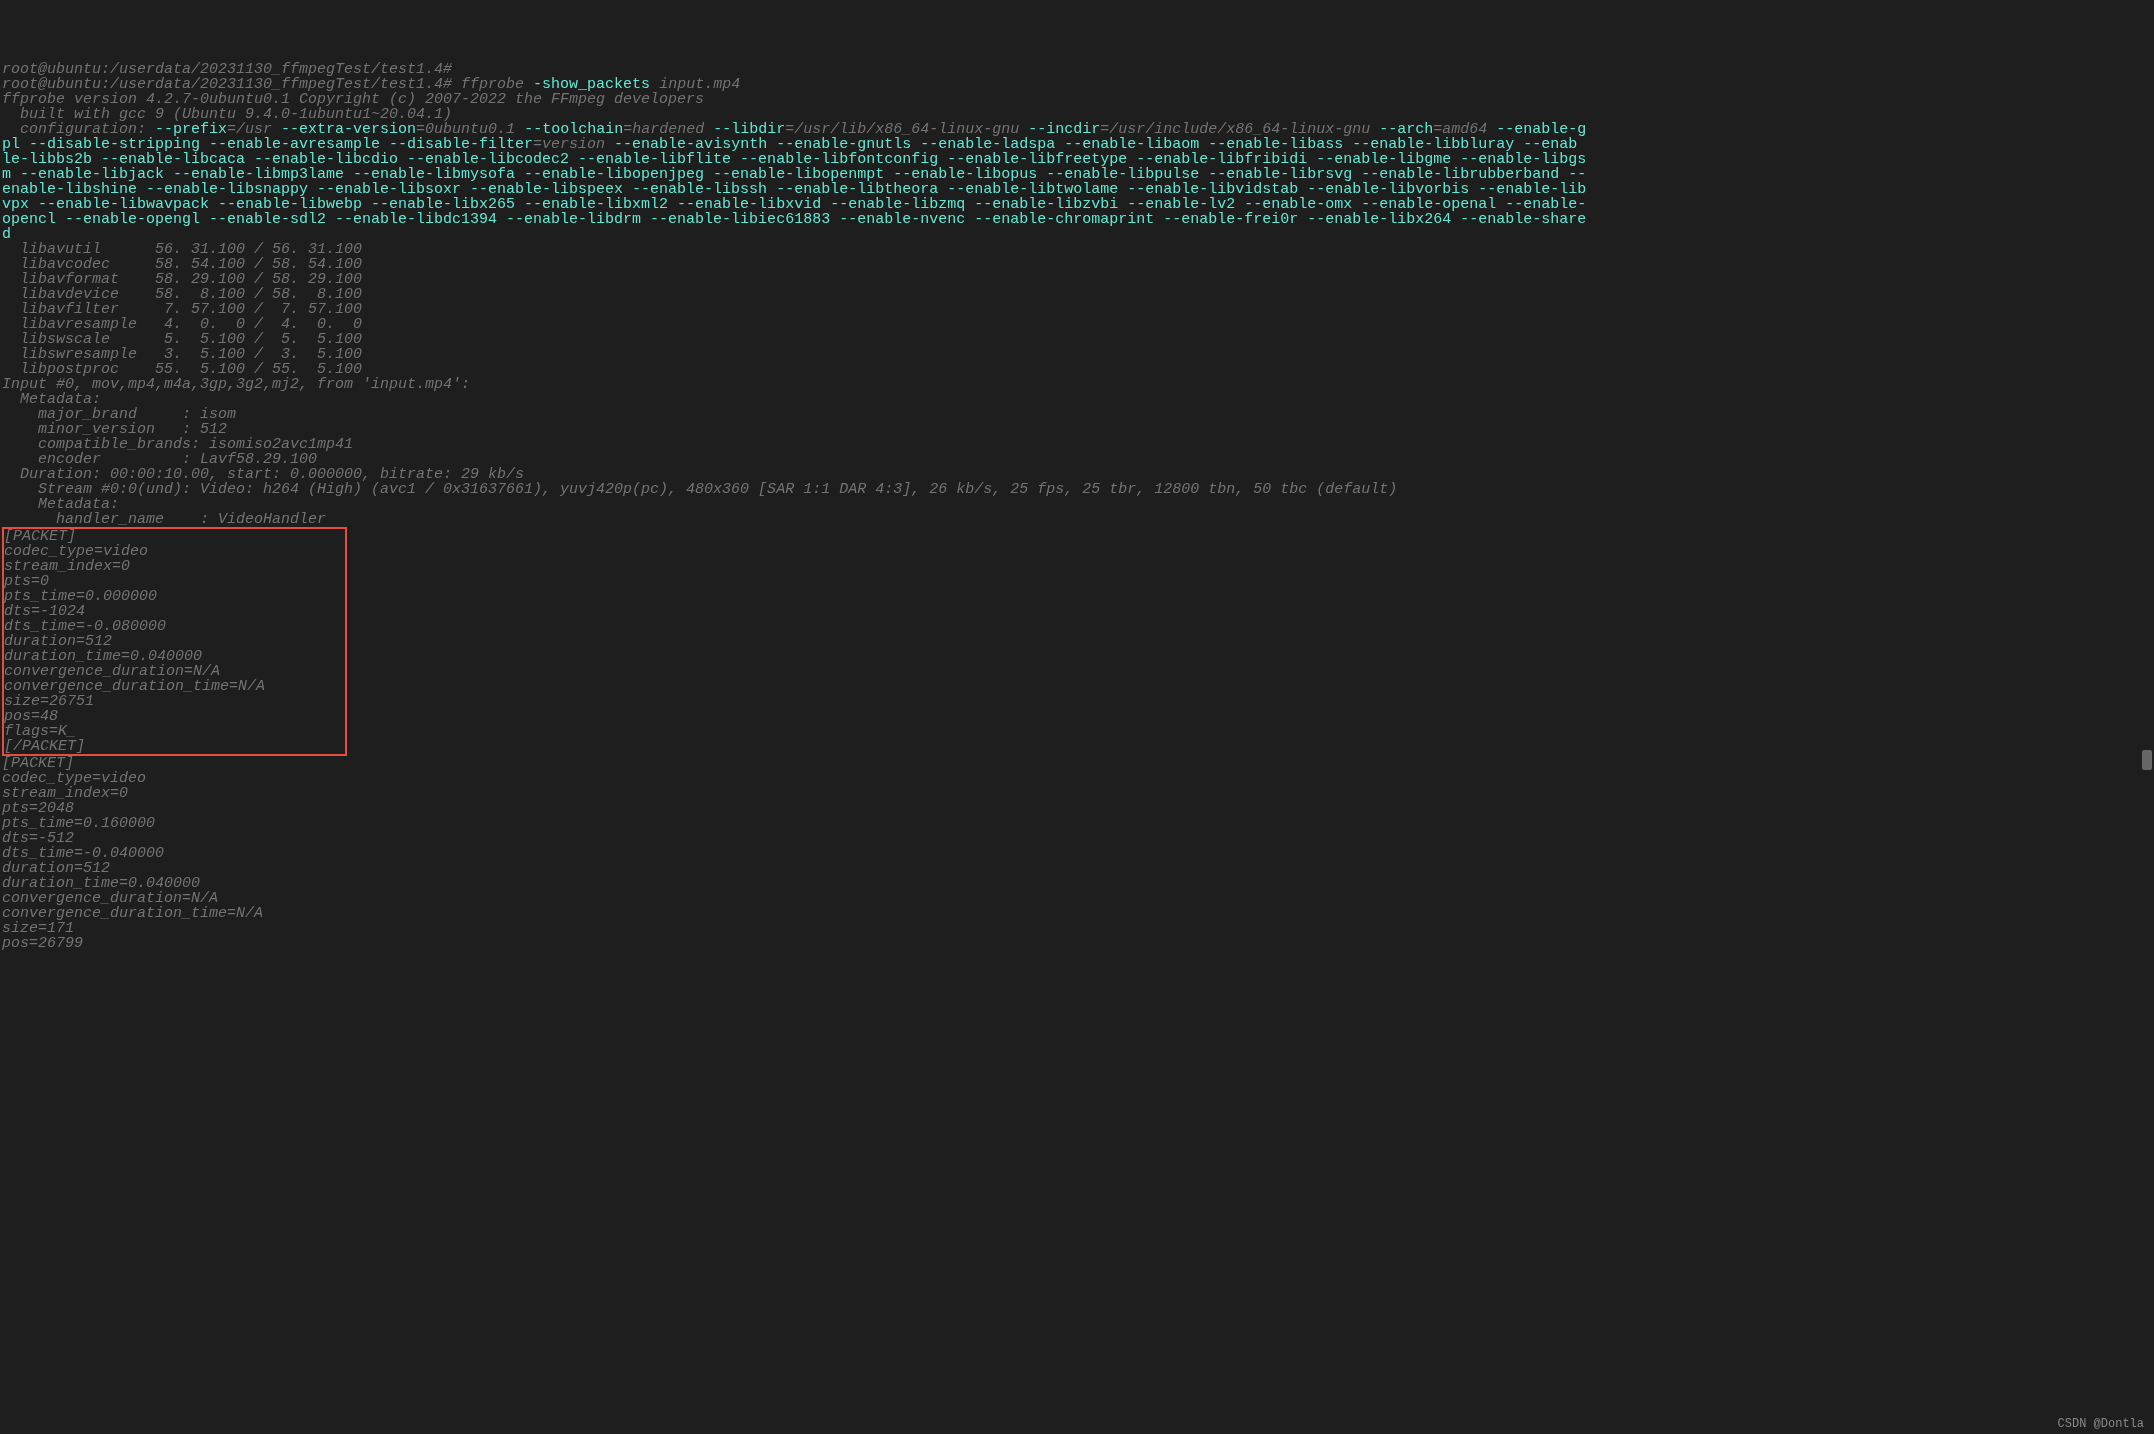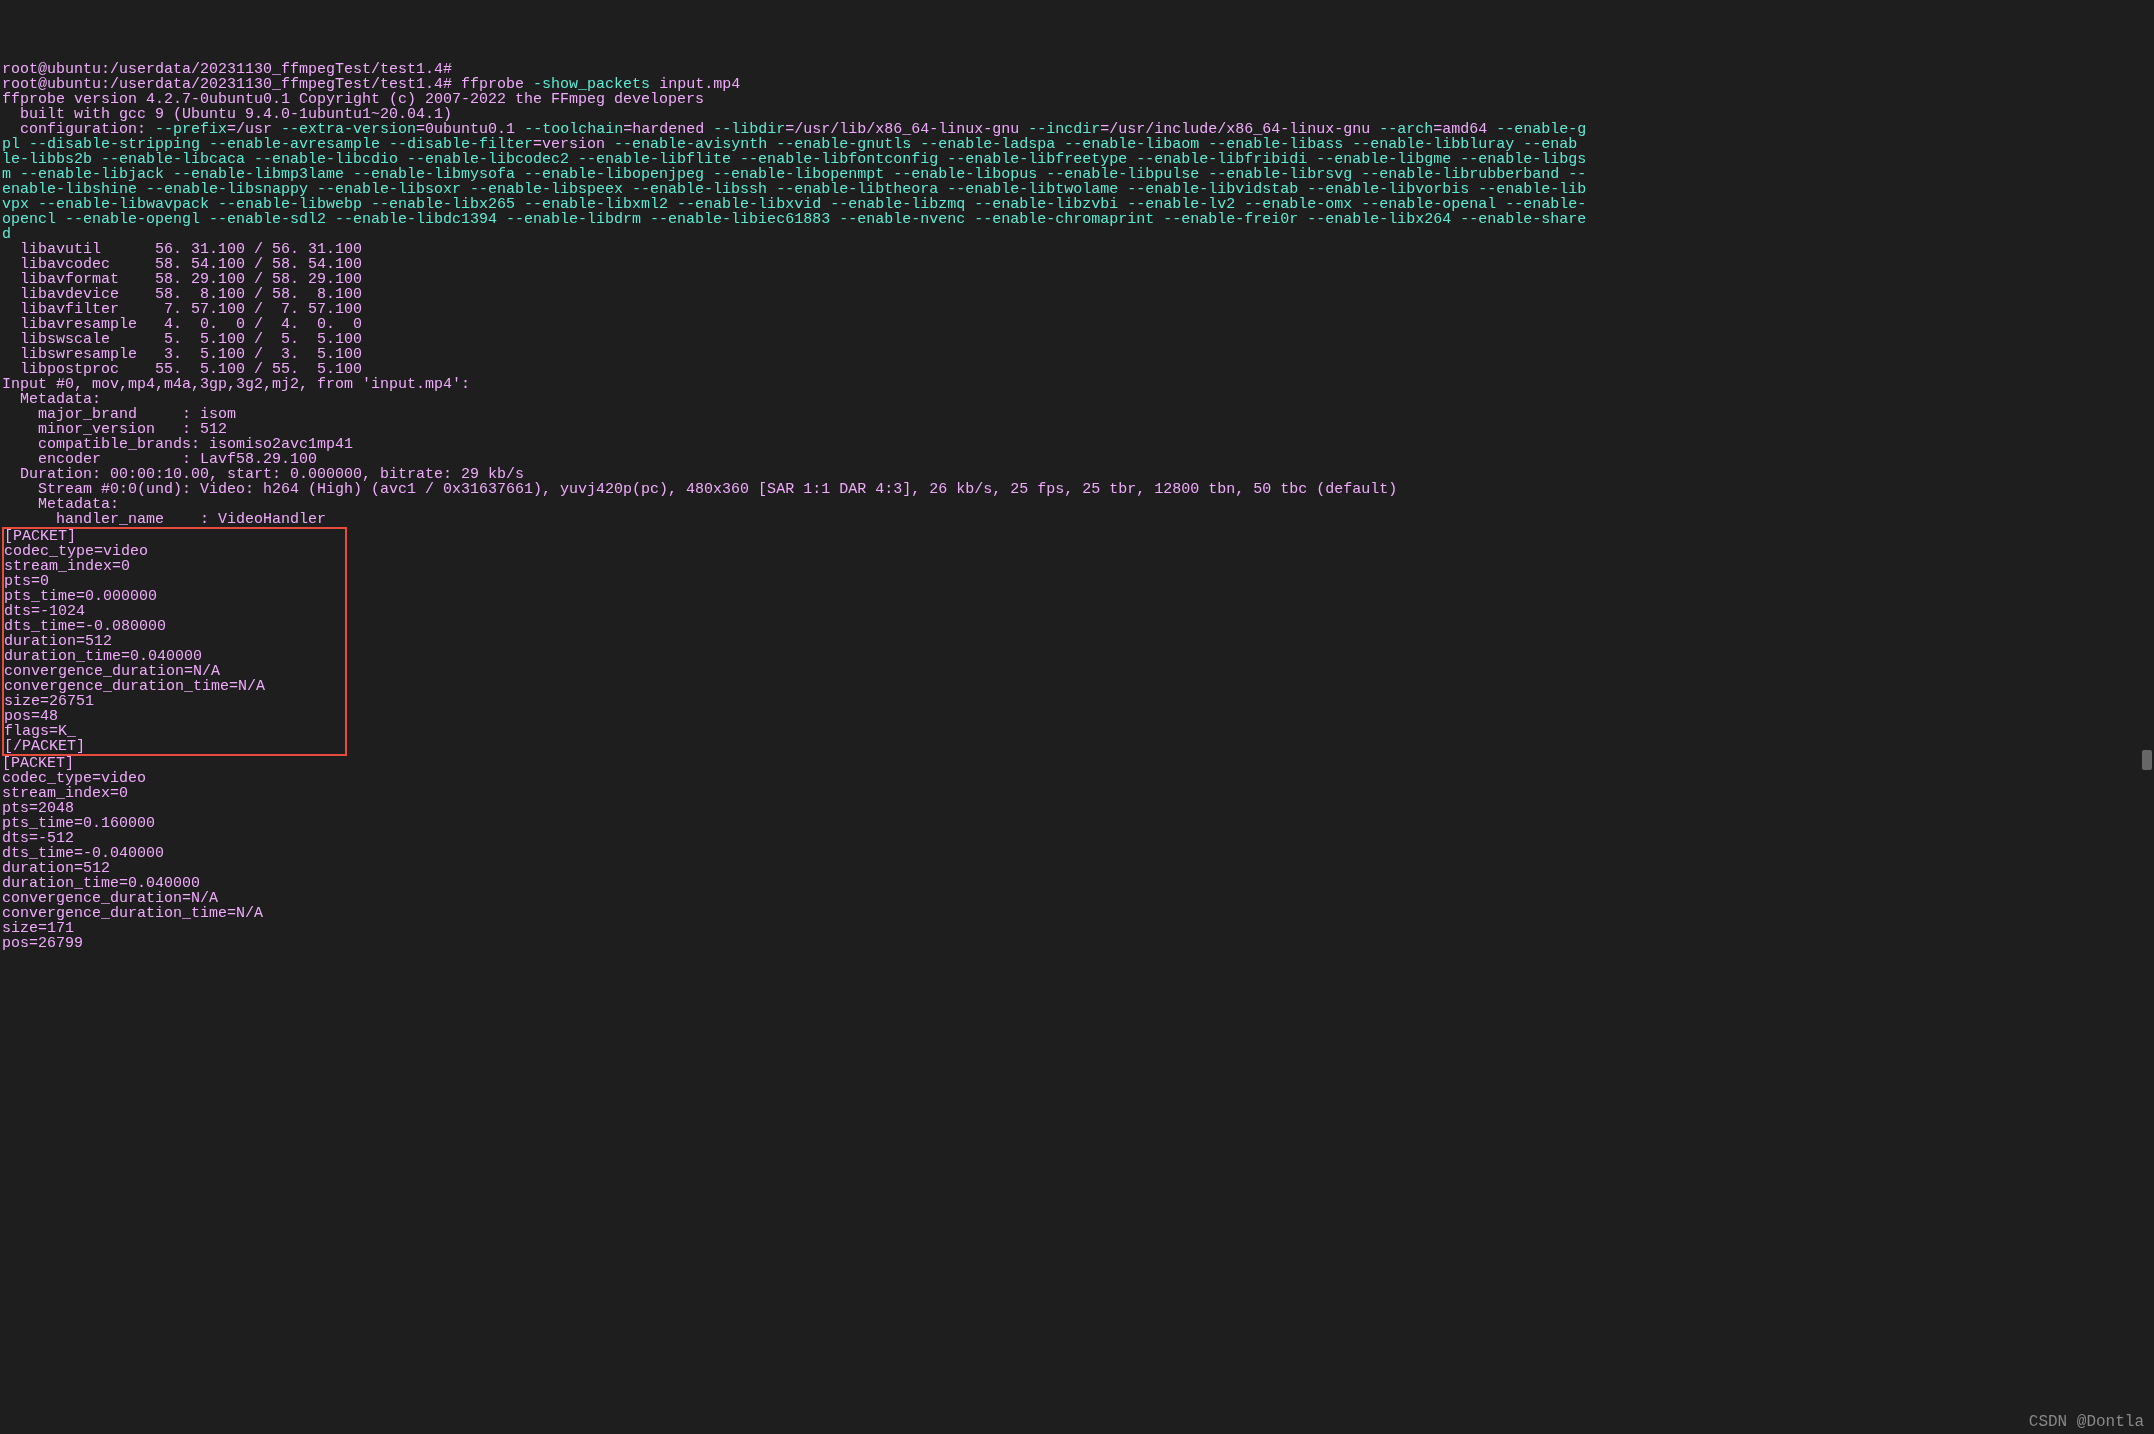--- a/index.html
+++ b/index.html
@@ -18,32 +18,33 @@
       overflow: hidden;
     }
     .term-line {
       display: block;
       min-height: 15px;
     }
     .cyan {
       color: #5eead4;
     }
     .white {
-      color: #f0abfc;
+      color: #737373;
+      font-style: italic;
     }
     .highlight-box {
       border: 2px solid #e74c3c;
       display: inline-block;
       padding-right: 80px;
     }
     .watermark {
       position: fixed;
       bottom: 4px;
       right: 10px;
-      font-size: 16px;
+      font-size: 12px;
       color: #888;
     }
     .scrollbar {
       position: fixed;
       right: 2px;
       top: 750px;
       width: 10px;
       height: 20px;
       background: #666;
       border-radius: 2px;

